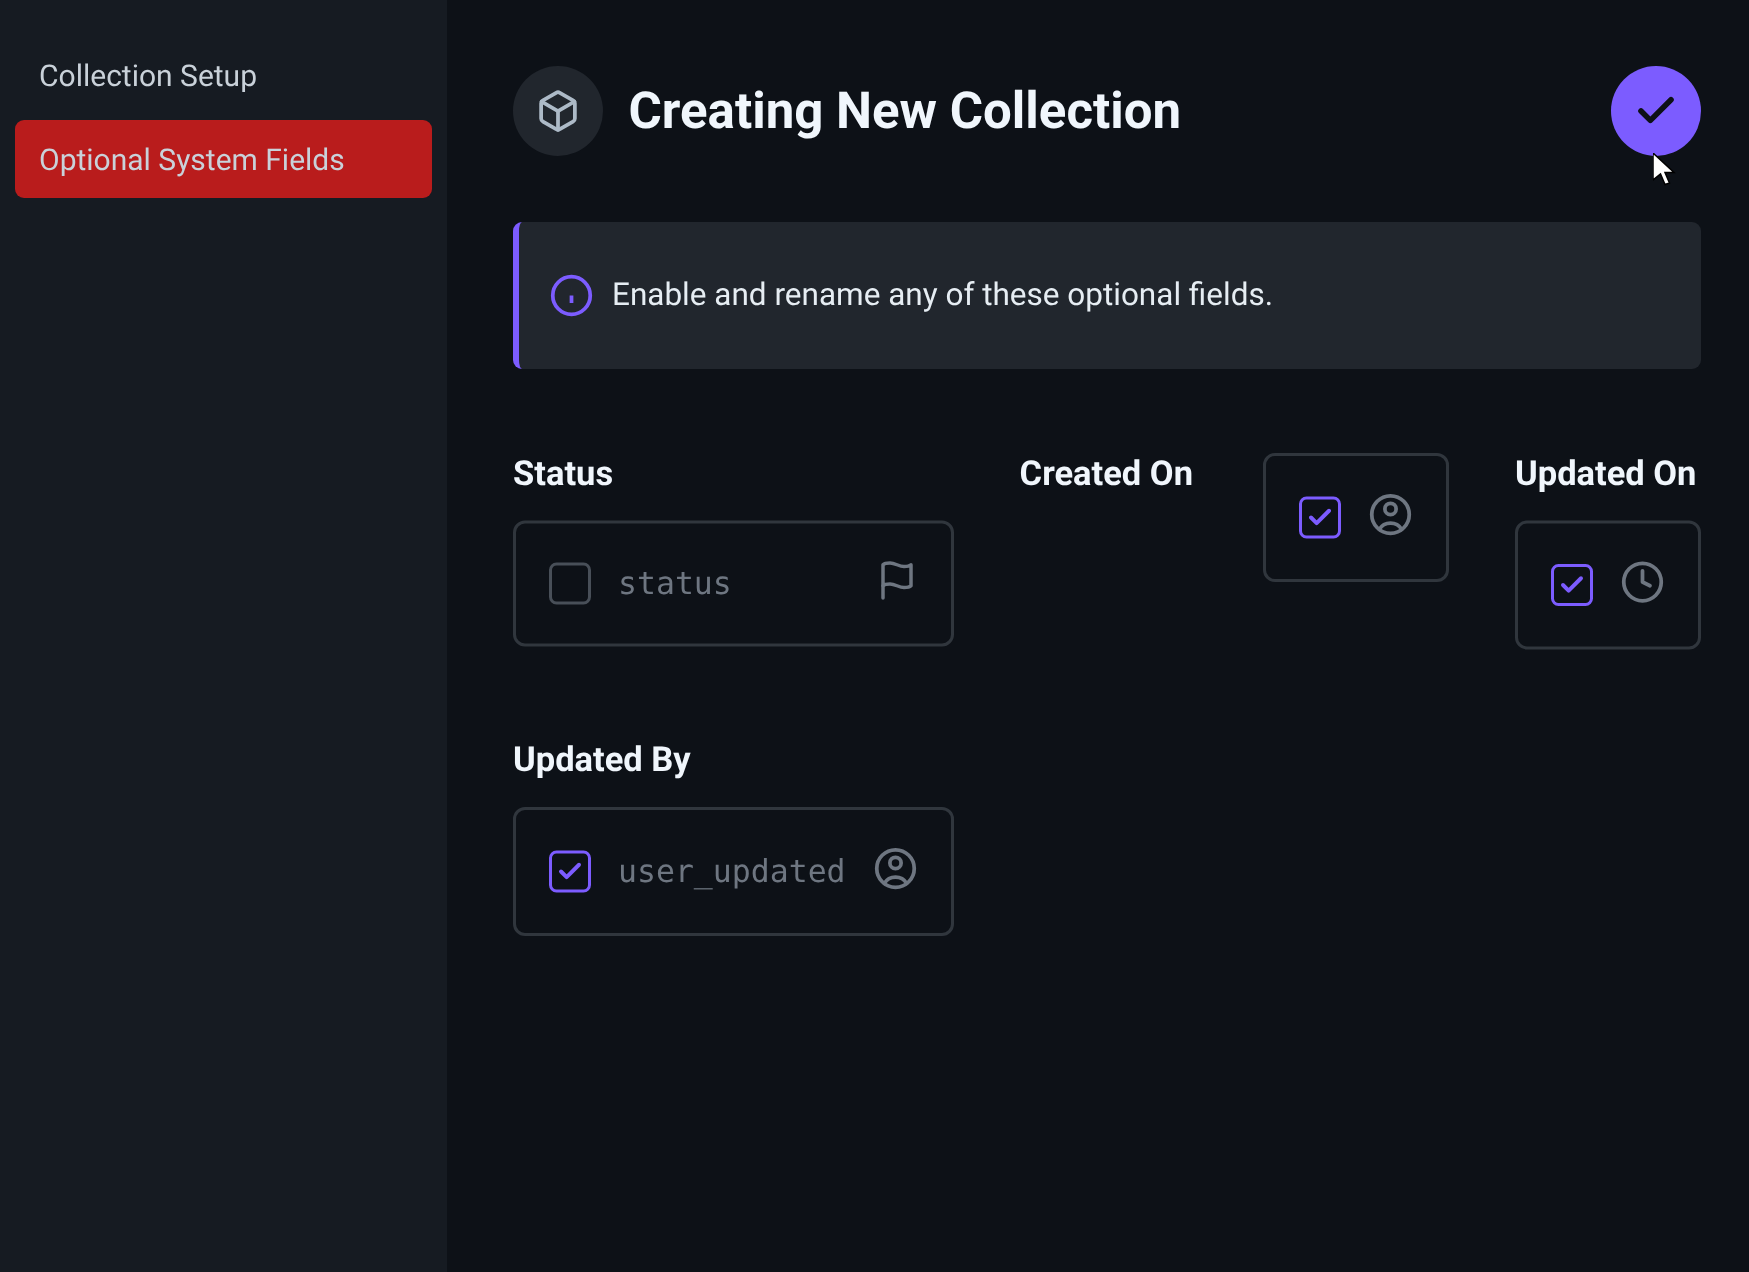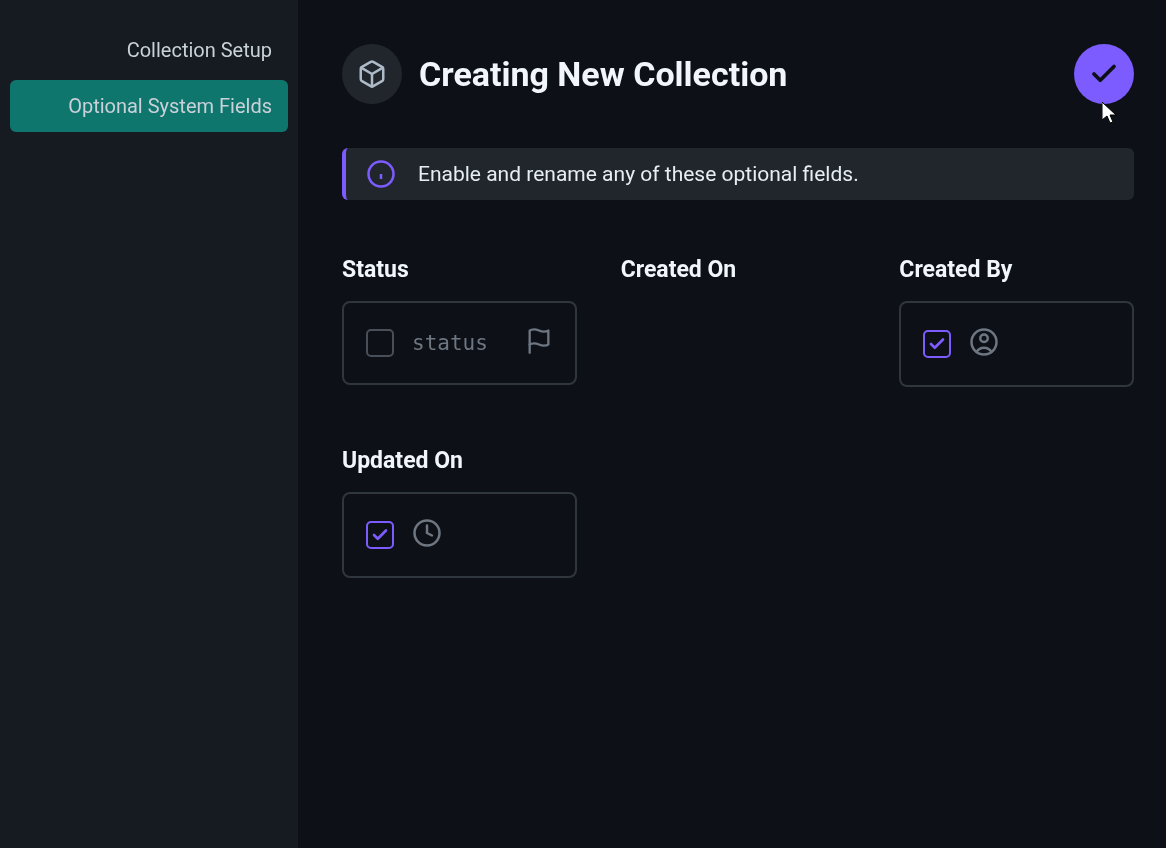--- a/index.html
+++ b/index.html
@@ -14,32 +14,31 @@
       width: 1166px;
       height: 848px;
       display: flex;
       overflow: hidden;
     }
     .sidebar {
       width: 298px;
       background: #161b22;
       padding: 24px 10px;
       flex-shrink: 0;
-      text-align: right;
     }
     .sidebar-item {
       padding: 14px 16px;
       font-size: 20px;
       color: #c9d1d9;
       cursor: pointer;
       border-radius: 6px;
       margin-bottom: 4px;
     }
     .sidebar-item.active {
-      background: #0f766e;
+      background: #b91c1c;
     }
     .main {
       flex: 1;
       padding: 44px 32px 44px 44px;
       background: #0d1117;
     }
     .header {
       display: flex;
       align-items: center;
       gap: 17px;
@@ -75,33 +74,33 @@
     .cursor-arrow {
       position: absolute;
       top: 58px;
       right: 12px;
       pointer-events: none;
     }
     .info-banner {
       background: #21262d;
       border-left: 4px solid #7c5cff;
       border-radius: 6px;
-      padding: 11px 20px;
-      display: flex;
-      align-items: center;
-      gap: 22px;
+      padding: 34px 20px;
+      display: flex;
+      align-items: center;
+      gap: 12px;
       margin-bottom: 56px;
     }
     .info-text {
       font-size: 21px;
       color: #e6edf3;
     }
     .fields-grid {
       display: grid;
-      grid-template-columns: 1fr 1fr 1fr;
+      grid-template-columns: 1fr 1fr 1fr 1fr;
       gap: 60px 44px;
     }
     .field-group {
     }
     .field-label {
       font-size: 23px;
       font-weight: 700;
       color: #f0f6fc;
       margin-bottom: 18px;
     }
@@ -202,21 +201,20 @@
         </span>
       </div>
     </div>
 
 
     <div class="field-group">
       <div class="field-label">Created On</div>
     </div>
 
     <div class="field-group">
-      <div class="field-label">Created By</div>
       <div class="field-box">
         <div class="checkbox checked">
           <svg width="18" height="18" viewBox="0 0 24 24" fill="none" stroke="#7c5cff" stroke-width="3.5" stroke-linecap="round" stroke-linejoin="round">
             <polyline points="20 6 9 17 4 12"></polyline>
           </svg>
         </div>
         <span class="field-icon">
           <svg width="30" height="30" viewBox="0 0 24 24" fill="none" stroke="#6e7681" stroke-width="2" stroke-linecap="round" stroke-linejoin="round">
             <circle cx="12" cy="12" r="10"></circle>
             <circle cx="12" cy="9" r="3"></circle>
@@ -236,15 +234,33 @@
         </div>
         <span class="field-icon">
           <svg width="30" height="30" viewBox="0 0 24 24" fill="none" stroke="#6e7681" stroke-width="2" stroke-linecap="round" stroke-linejoin="round">
             <circle cx="12" cy="12" r="10"></circle>
             <polyline points="12 6 12 12 16 14"></polyline>
           </svg>
         </span>
       </div>
     </div>
 
+    <div class="field-group">
+      <div class="field-label">Updated By</div>
+      <div class="field-box">
+        <div class="checkbox checked">
+          <svg width="18" height="18" viewBox="0 0 24 24" fill="none" stroke="#7c5cff" stroke-width="3.5" stroke-linecap="round" stroke-linejoin="round">
+            <polyline points="20 6 9 17 4 12"></polyline>
+          </svg>
+        </div>
+        <span class="field-placeholder">user_updated</span>
+        <span class="field-icon">
+          <svg width="30" height="30" viewBox="0 0 24 24" fill="none" stroke="#6e7681" stroke-width="2" stroke-linecap="round" stroke-linejoin="round">
+            <circle cx="12" cy="12" r="10"></circle>
+            <circle cx="12" cy="9" r="3"></circle>
+            <path d="M6 20 a 7 7 0 0 1 12 0"></path>
+          </svg>
+        </span>
+      </div>
+    </div>
 
   </div>
 </div>
 
 </body></html>

